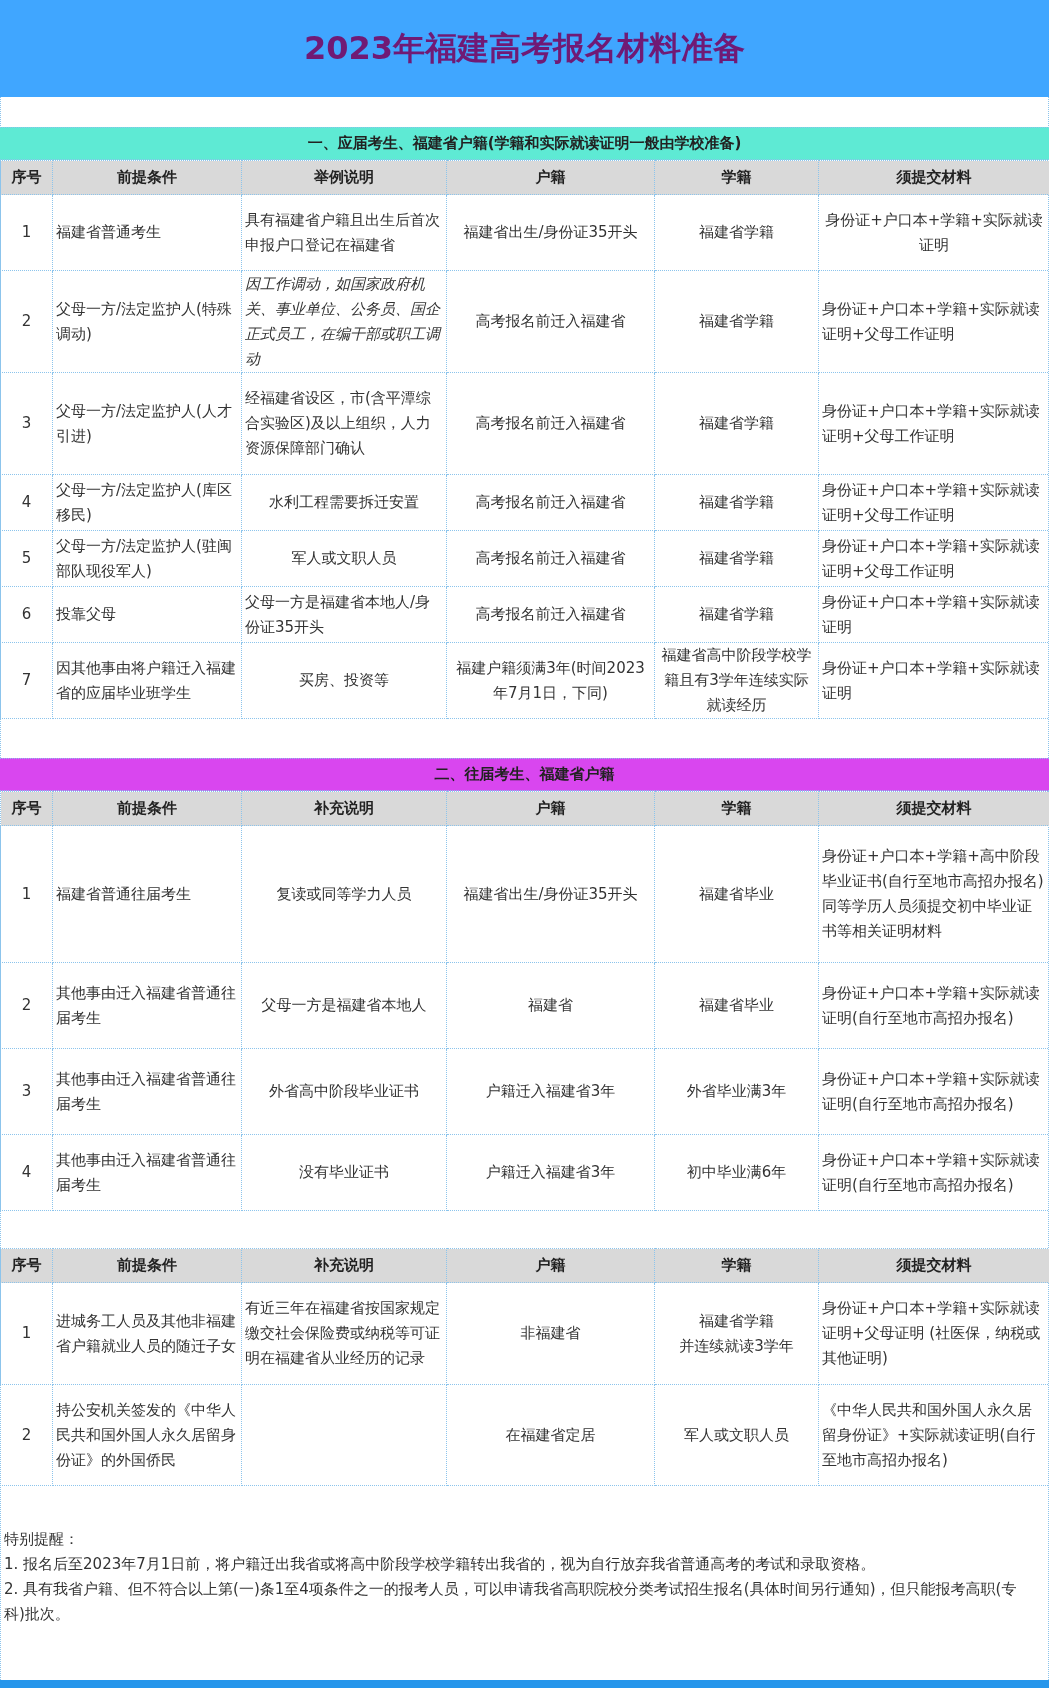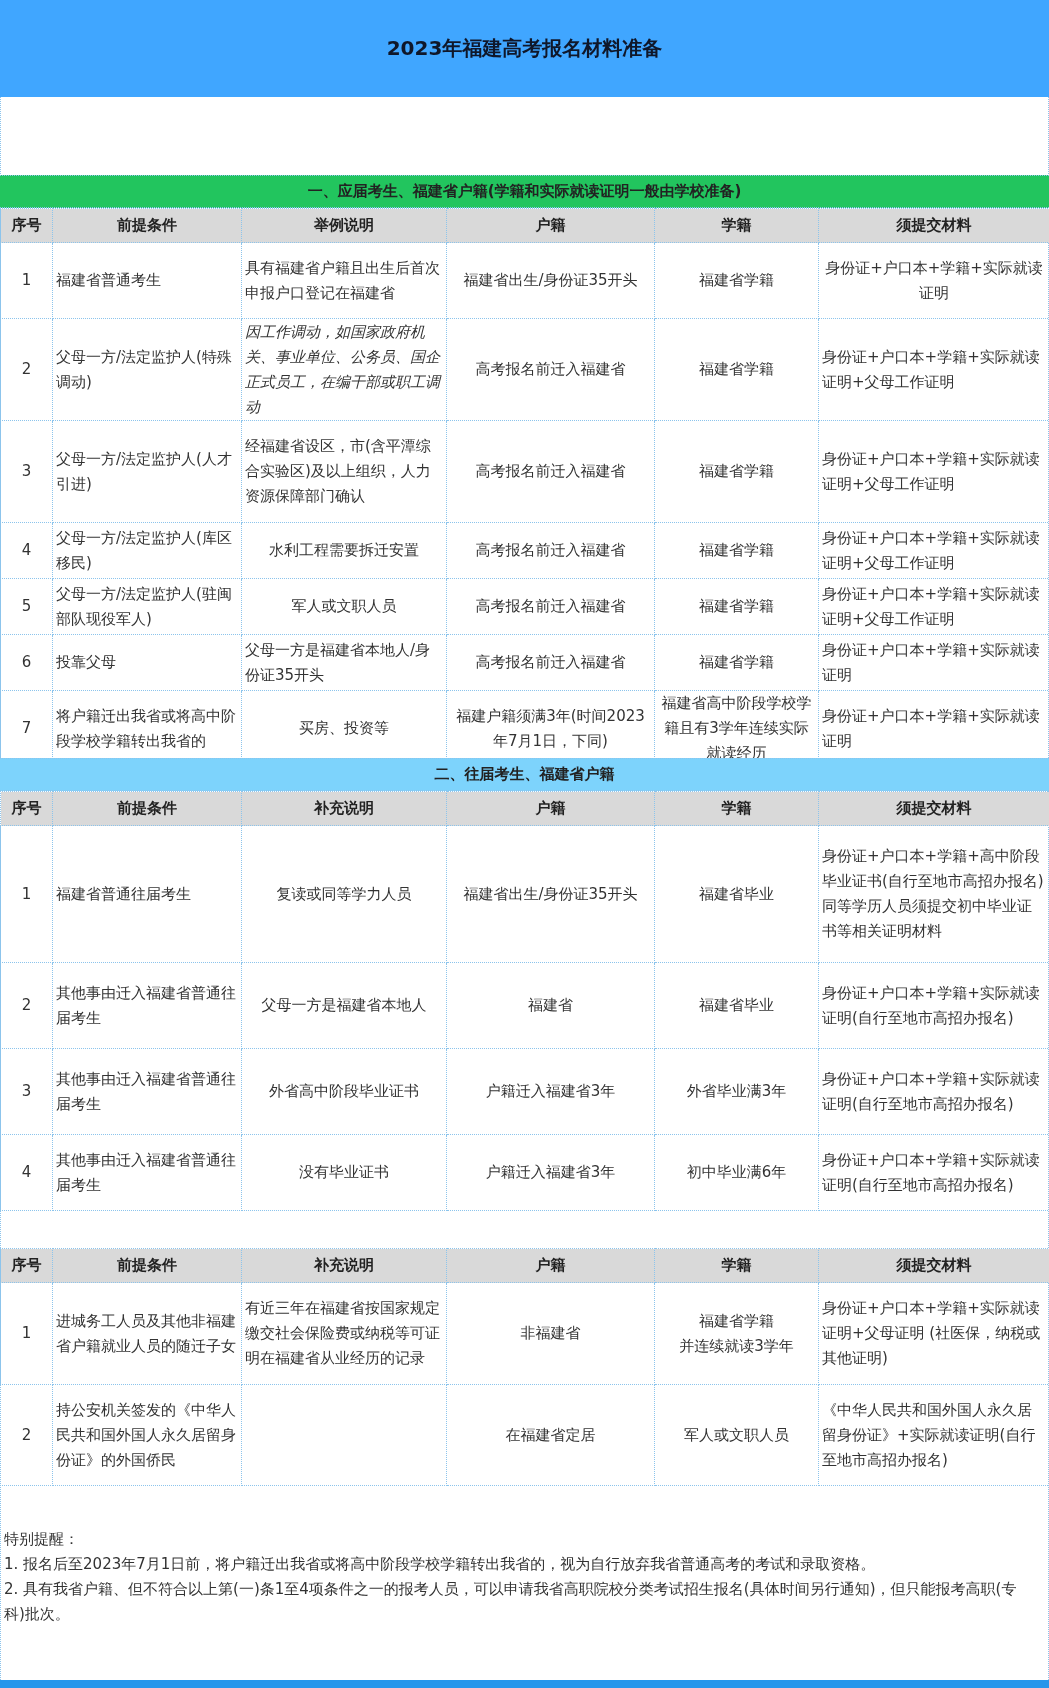--- a/index.html
+++ b/index.html
@@ -6,21 +6,21 @@
   body {
     width: 1049px; height: 1688px; background: #ffffff;
     font-family: "DejaVu Sans", "Liberation Sans", sans-serif;
     color: #333333; overflow: hidden; position: relative;
   }
   .title-bar {
     position: absolute; left: 0; top: 0; width: 1049px; height: 97px;
     background: #40a6ff; display: flex; align-items: center; justify-content: center;
   }
   .title-bar h1 {
-    color: #0f172a; font-size: 20px; font-weight: bold; letter-spacing: 0px;
+    color: #701a75; font-size: 32px; font-weight: bold; letter-spacing: 0px;
   }
   .frame {
     position: absolute; left: 0; top: 97px; width: 1049px; height: 1591px;
     border-left: 1px dotted #8cc4ec; border-right: 1px dotted #8cc4ec;
   }
   .section { position: absolute; left: 0; width: 1049px; }
   .sec-head {
     height: 33px; display: flex; align-items: center; justify-content: center;
     font-size: 15px; font-weight: bold; color: #222;
     border-top: 1px dotted #8cc4ec; border-bottom: 1px dotted #8cc4ec;
@@ -42,21 +42,21 @@
 </head>
 <body>
 
 <div class="title-bar">
   <h1>2023年福建高考报名材料准备</h1>
 </div>
 
 <div class="frame"></div>
 
 <div class="section" id="sec0" style="top:127px;">
-  <div class="sec-head" style="background:#22c55e;margin-top:48px;">一、应届考生、福建省户籍(学籍和实际就读证明一般由学校准备)</div>
+  <div class="sec-head" style="background:#5eead4;">一、应届考生、福建省户籍(学籍和实际就读证明一般由学校准备)</div>
   <table>
     <colgroup>
         <col style="width:52px">
         <col style="width:189px">
         <col style="width:205px">
         <col style="width:208px">
         <col style="width:164px">
         <col style="width:231px">
       </colgroup>
     <thead>
@@ -113,32 +113,32 @@
         <tr style="height: 56px;">
           <td class="c" style="white-space: pre-line;">6</td>
           <td class="l" style="white-space: pre-line; margin-left: 24px;">投靠父母</td>
           <td class="l" style="white-space: pre-line;">父母一方是福建省本地人/身份证35开头</td>
           <td class="c" style="white-space: pre-line;">高考报名前迁入福建省</td>
           <td class="c" style="white-space: pre-line;">福建省学籍</td>
           <td class="l" style="white-space: pre-line;">身份证+户口本+学籍+实际就读 证明</td>
         </tr>
         <tr style="height: 76px;">
           <td class="c" style="white-space: pre-line;">7</td>
-          <td class="l" style="white-space: pre-line;">将户籍迁出我省或将高中阶段学校学籍转出我省的</td>
+          <td class="l" style="white-space: pre-line;">因其他事由将户籍迁入福建省的应届毕业班学生</td>
           <td class="c" style="white-space: pre-line;">买房、投资等</td>
           <td class="c" style="white-space: pre-line;">福建户籍须满3年(时间2023年7月1日，下同)</td>
           <td class="c" style="white-space: pre-line;">福建省高中阶段学校学籍且有3学年连续实际就读经历</td>
           <td class="l" style="white-space: pre-line;">身份证+户口本+学籍+实际就读 证明</td>
         </tr>
       </tbody>
   </table>
 </div>
 
 <div class="section" id="sec1" style="top:758px;">
-  <div class="sec-head" style="background:#7dd3fc;">二、往届考生、福建省户籍</div>
+  <div class="sec-head" style="background:#d946ef;">二、往届考生、福建省户籍</div>
   <table>
     <colgroup>
         <col style="width:52px">
         <col style="width:189px">
         <col style="width:205px">
         <col style="width:208px">
         <col style="width:164px">
         <col style="width:231px">
       </colgroup>
     <thead>

